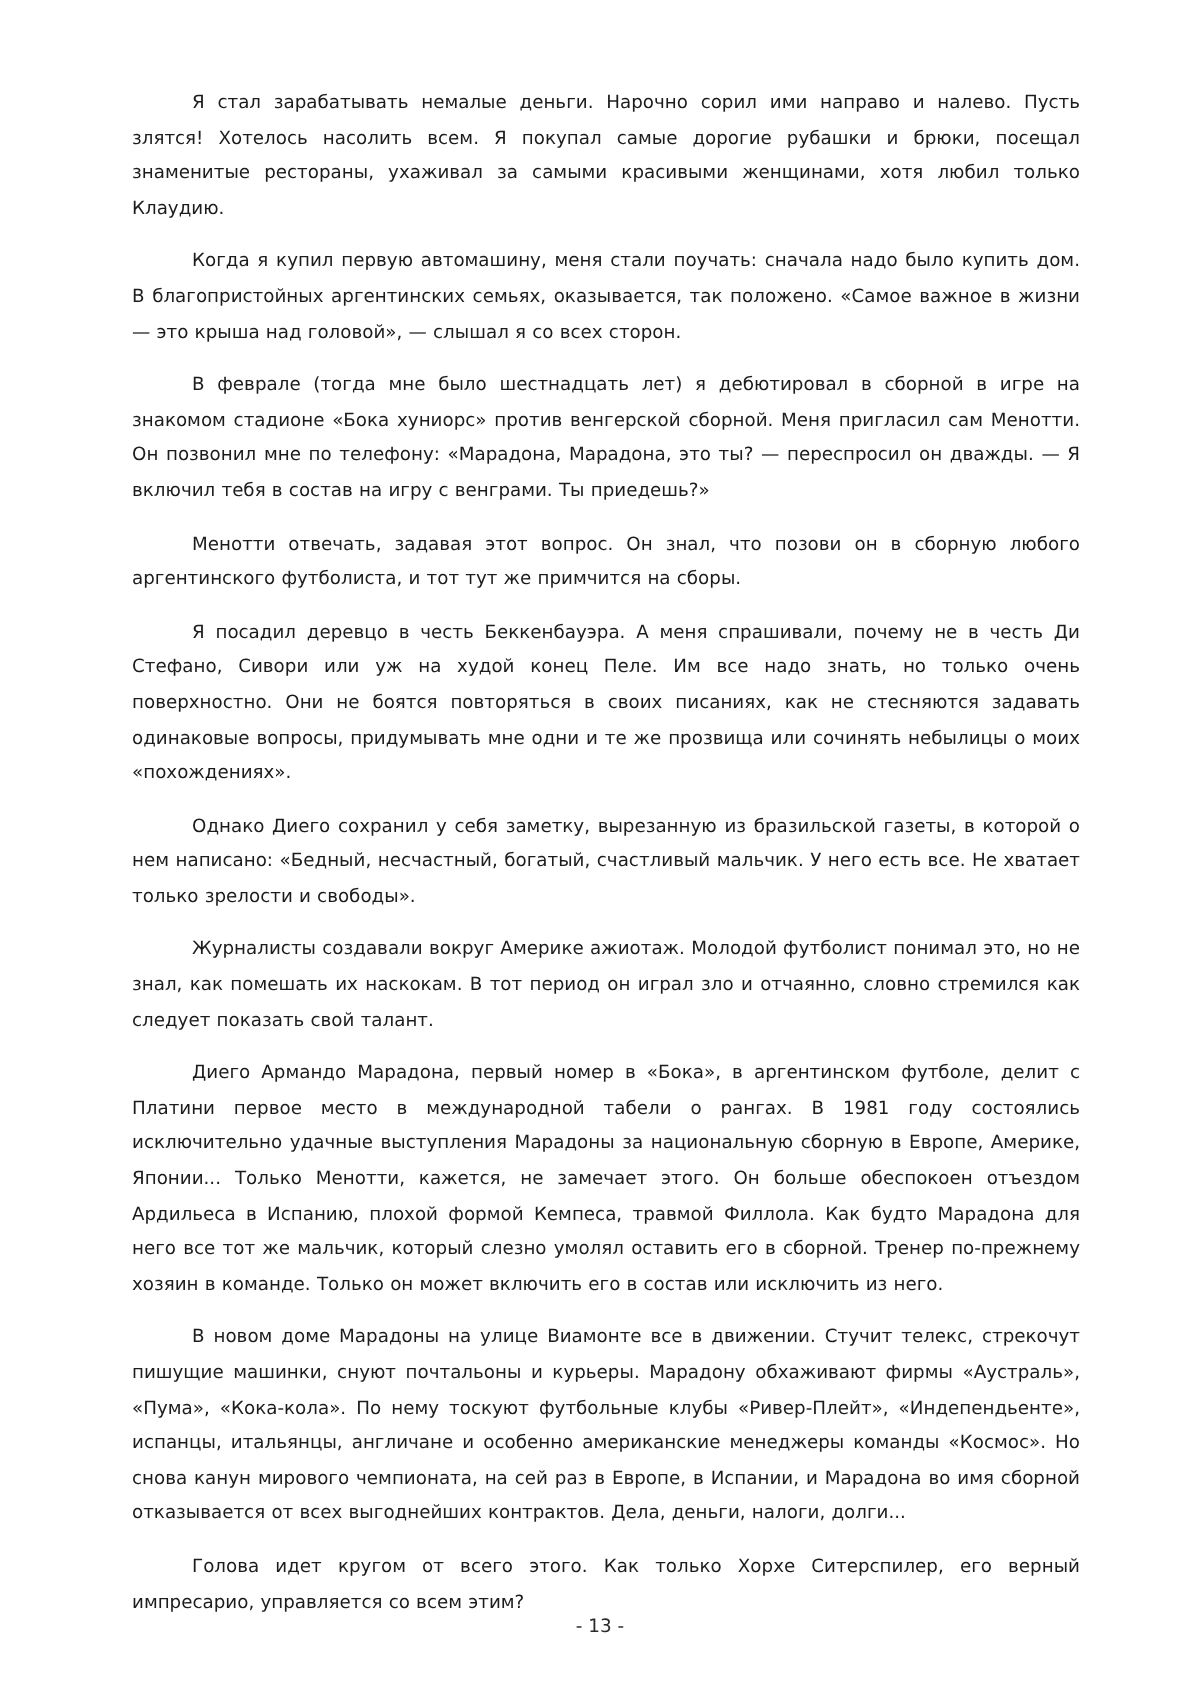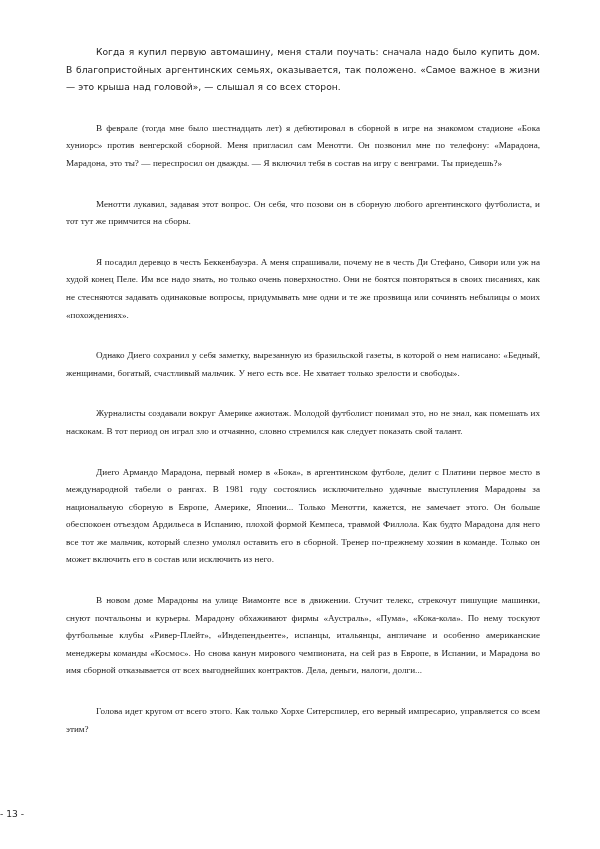--- a/index.html
+++ b/index.html
@@ -33,48 +33,48 @@
     text-justify: inter-word;
     text-indent: 30px;
     font-size: 9.15px;
     line-height: 17.6px;
     letter-spacing: 0.01px;
     word-spacing: 0.2px;
     color: #1c1c1c;
     -webkit-font-smoothing: antialiased;
   }
   .para + .para {
-    margin-top: 23px;
-    font-family: Liberation Serif, serif;
+    margin-top: 9px;
   }
   .para:last-of-type {
     text-align: justify;
   }
   .page-number {
     position: absolute;
     left: 0;
     right: 0;
     bottom: 29px;
-    text-align: left;
+    text-align: center;
     font-size: 9.2px;
     line-height: 12px;
     color: #2a2a2a;
   }
 </style>
 </head>
 <body>
 
 <div class="page">
 
   <div class="body-text">
+    <p class="para">Я стал зарабатывать немалые деньги. Нарочно сорил ими направо и налево. Пусть злятся! Хотелось насолить всем. Я покупал самые дорогие рубашки и брюки, посещал знаменитые рестораны, ухаживал за самыми красивыми женщинами, хотя любил только Клаудию.</p>
     <p class="para">Когда я купил первую автомашину, меня стали поучать: сначала надо было купить дом. В благопристойных аргентинских семьях, оказывается, так положено. «Самое важное в жизни — это крыша над головой», — слышал я со всех сторон.</p>
     <p class="para">В феврале (тогда мне было шестнадцать лет) я дебютировал в сборной в игре на знакомом стадионе «Бока хуниорс» против венгерской сборной. Меня пригласил сам Менотти. Он позвонил мне по телефону: «Марадона, Марадона, это ты? — переспросил он дважды. — Я включил тебя в состав на игру с венграми. Ты приедешь?»</p>
-    <p class="para">Менотти лукавил, задавая этот вопрос. Он себя, что позови он в сборную любого аргентинского футболиста, и тот тут же примчится на сборы.</p>
+    <p class="para">Менотти отвечать, задавая этот вопрос. Он знал, что позови он в сборную любого аргентинского футболиста, и тот тут же примчится на сборы.</p>
     <p class="para">Я посадил деревцо в честь Беккенбауэра. А меня спрашивали, почему не в честь Ди Стефано, Сивори или уж на худой конец Пеле. Им все надо знать, но только очень поверхностно. Они не боятся повторяться в своих писаниях, как не стесняются задавать одинаковые вопросы, придумывать мне одни и те же прозвища или сочинять небылицы о моих «похождениях».</p>
-    <p class="para">Однако Диего сохранил у себя заметку, вырезанную из бразильской газеты, в которой о нем написано: «Бедный, женщинами, богатый, счастливый мальчик. У него есть все. Не хватает только зрелости и свободы».</p>
+    <p class="para">Однако Диего сохранил у себя заметку, вырезанную из бразильской газеты, в которой о нем написано: «Бедный, несчастный, богатый, счастливый мальчик. У него есть все. Не хватает только зрелости и свободы».</p>
     <p class="para">Журналисты создавали вокруг Америке ажиотаж. Молодой футболист понимал это, но не знал, как помешать их наскокам. В тот период он играл зло и отчаянно, словно стремился как следует показать свой талант.</p>
     <p class="para">Диего Армандо Марадона, первый номер в «Бока», в аргентинском футболе, делит с Платини первое место в международной табели о рангах. В 1981 году состоялись исключительно удачные выступления Марадоны за национальную сборную в Европе, Америке, Японии... Только Менотти, кажется, не замечает этого. Он больше обеспокоен отъездом Ардильеса в Испанию, плохой формой Кемпеса, травмой Филлола. Как будто Марадона для него все тот же мальчик, который слезно умолял оставить его в сборной. Тренер по-прежнему хозяин в команде. Только он может включить его в состав или исключить из него.</p>
     <p class="para">В новом доме Марадоны на улице Виамонте все в движении. Стучит телекс, стрекочут пишущие машинки, снуют почтальоны и курьеры. Марадону обхаживают фирмы «Аустраль», «Пума», «Кока-кола». По нему тоскуют футбольные клубы «Ривер-Плейт», «Индепендьенте», испанцы, итальянцы, англичане и особенно американские менеджеры команды «Космос». Но снова канун мирового чемпионата, на сей раз в Европе, в Испании, и Марадона во имя сборной отказывается от всех выгоднейших контрактов. Дела, деньги, налоги, долги...</p>
     <p class="para">Голова идет кругом от всего этого. Как только Хорхе Ситерспилер, его верный импресарио, управляется со всем этим?</p>
 
   </div>
 
   <div class="page-number">- 13 -</div>
 
 </div>

